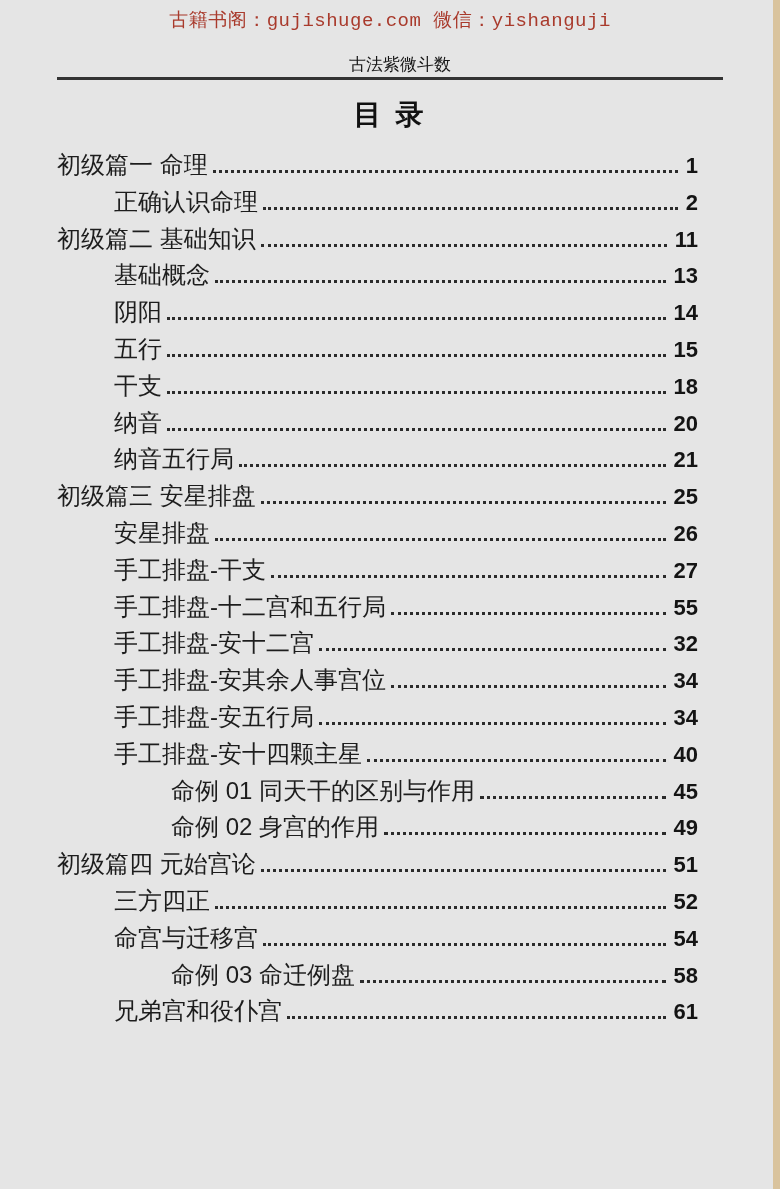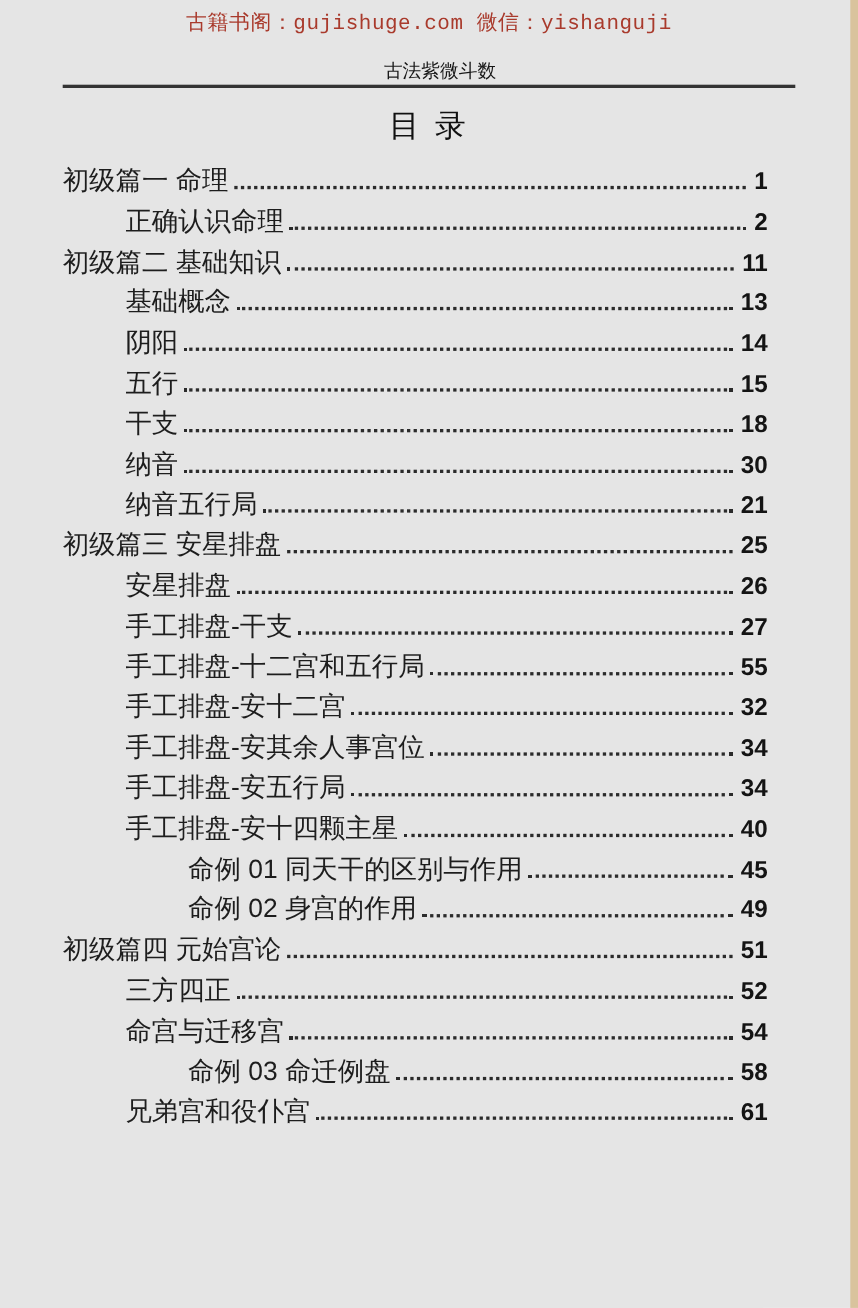--- a/index.html
+++ b/index.html
@@ -41,21 +41,21 @@
     top: 77px; left: 57px;
     width: 666px; height: 0;
     border-top: 3px solid #333333;
   }
   .toc-title {
     position: absolute;
     top: 96px; left: 0;
     width: 100%;
     text-align: center;
     font-size: 28px;
-    font-weight: normal;
+    font-weight: bold;
     letter-spacing: 3px;
     color: #111111;
   }
   .toc-list {
     position: absolute;
     top: 147px;
     left: 57px;
     right: 82px;
   }
   .toc-row {
@@ -132,21 +132,21 @@
         <span class="toc-page">15</span>
       </div>
       <div class="toc-row lvl2">
         <span class="toc-label">干支</span>
         <span class="dots" style="border-bottom-color: rgb(43, 43, 43);"></span>
         <span class="toc-page">18</span>
       </div>
       <div class="toc-row lvl2">
         <span class="toc-label">纳音</span>
         <span class="dots" style="border-bottom-color: rgb(43, 43, 43);"></span>
-        <span class="toc-page">30</span>
+        <span class="toc-page">20</span>
       </div>
       <div class="toc-row lvl2">
         <span class="toc-label">纳音五行局</span>
         <span class="dots" style="border-bottom-color: rgb(43, 43, 43);"></span>
         <span class="toc-page">21</span>
       </div>
       <div class="toc-row lvl1">
         <span class="toc-label">初级篇三 安星排盘</span>
         <span class="dots" style="border-bottom-color: rgb(43, 43, 43);"></span>
         <span class="toc-page">25</span>

